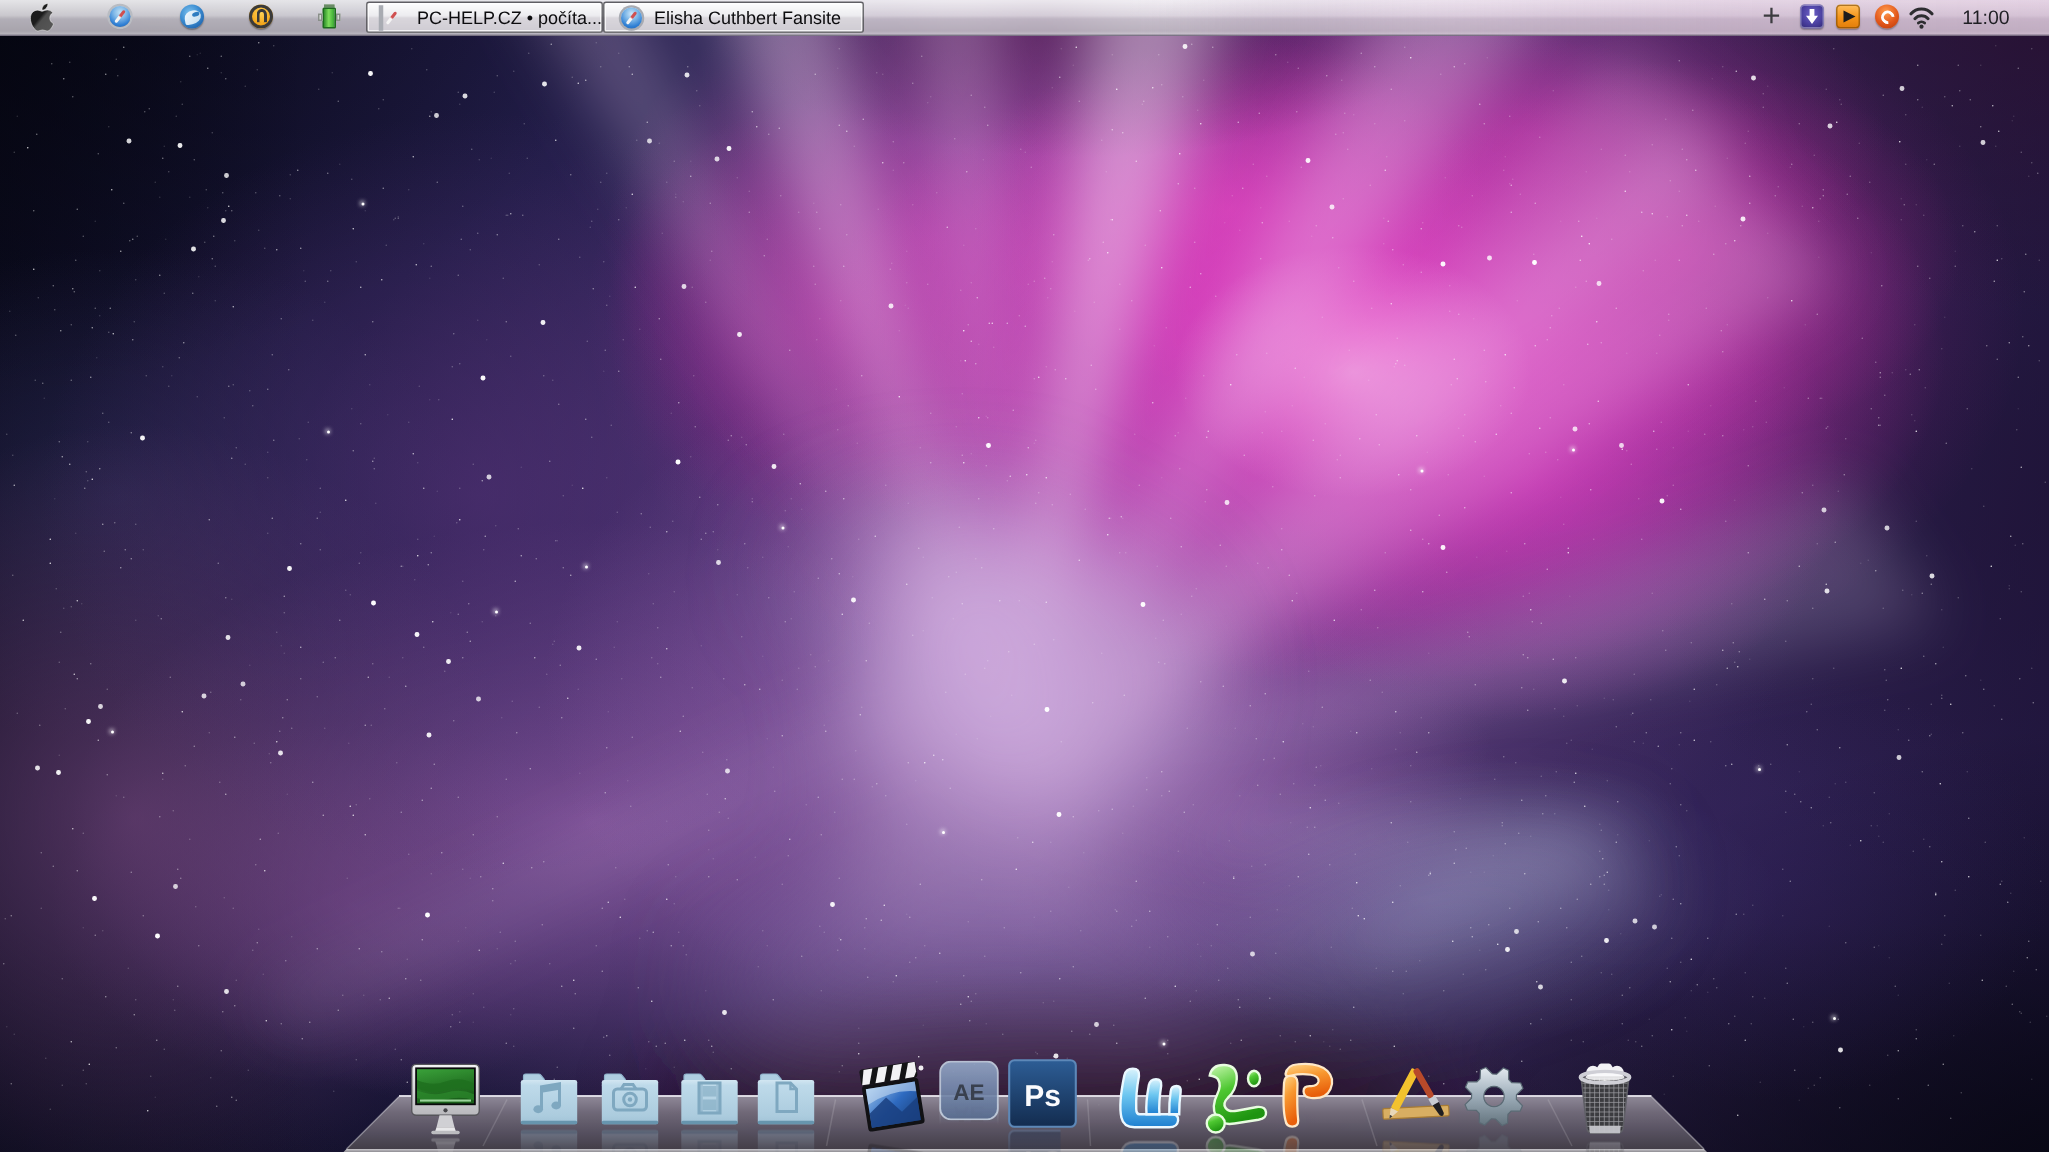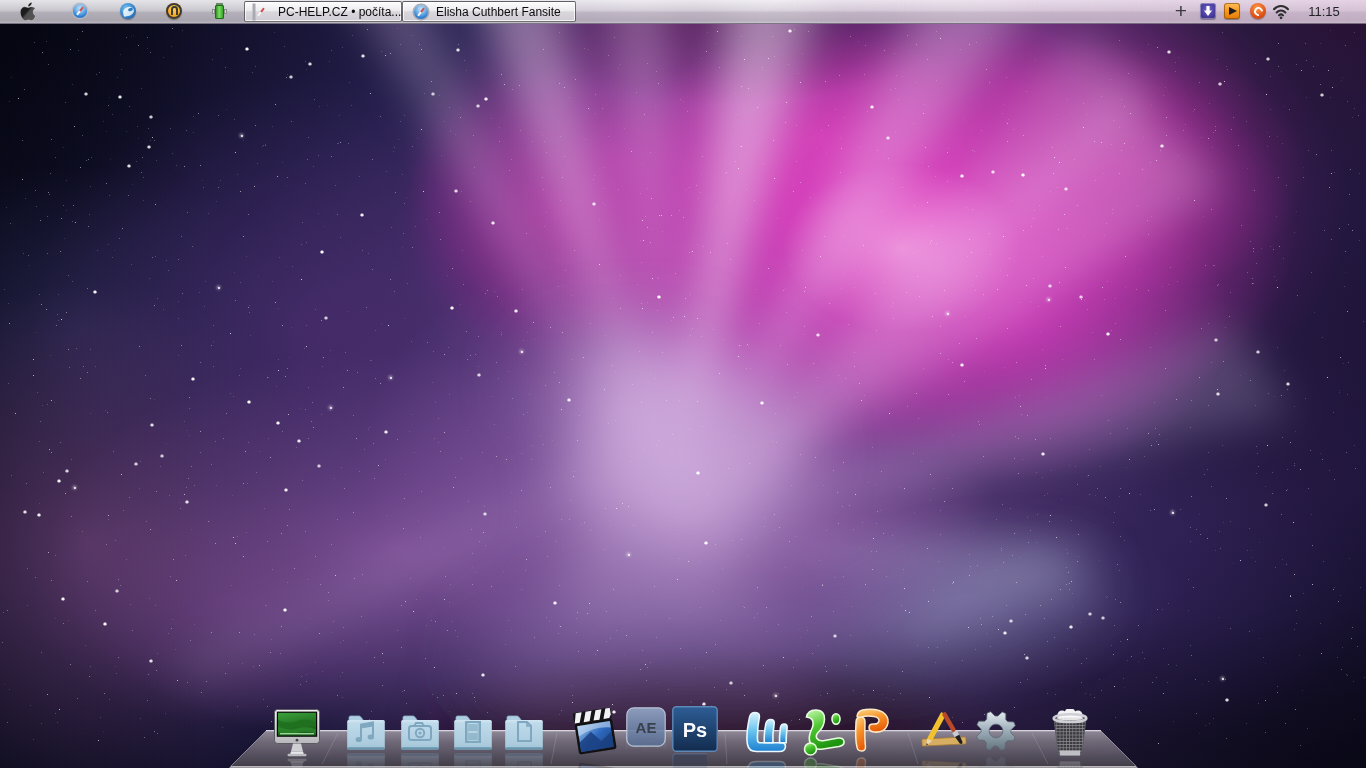--- a/index.html
+++ b/index.html
@@ -400,14 +400,14 @@
    <div style="position:absolute;left:3.5px;top:3.5px;width:9px;height:9px;border-radius:50%;border:2.5px solid #fdfdfd;border-right-color:transparent;transform:rotate(40deg)"></div>
  </div>
  <svg style="position:absolute;left:1272px;top:3px" width="18" height="17" viewBox="0 0 18 17">
    <g fill="none" stroke="#2d2d30" stroke-linecap="round">
      <path d="M2 6.2 A 9.3 9.3 0 0 1 16 6.2" stroke-width="2.1"></path>
      <path d="M4.6 9.5 A 6 6 0 0 1 13.4 9.5" stroke-width="2.0"></path>
      <path d="M6.9 12.4 A 3 3 0 0 1 11.1 12.4" stroke-width="1.9"></path>
    </g>
    <circle cx="9" cy="14.8" r="1.4" fill="#2d2d30"></circle>
  </svg>
- <div style="position:absolute;left:1302px;top:0;width:44px;height:24px;line-height:24px;text-align:center;font-size:13px;color:#1f1f24">11:15</div>
+ <div style="position:absolute;left:1302px;top:0;width:44px;height:24px;line-height:24px;text-align:center;font-size:13px;color:#1f1f24">11:00</div>
 </div>
 </div>
 </body></html>

